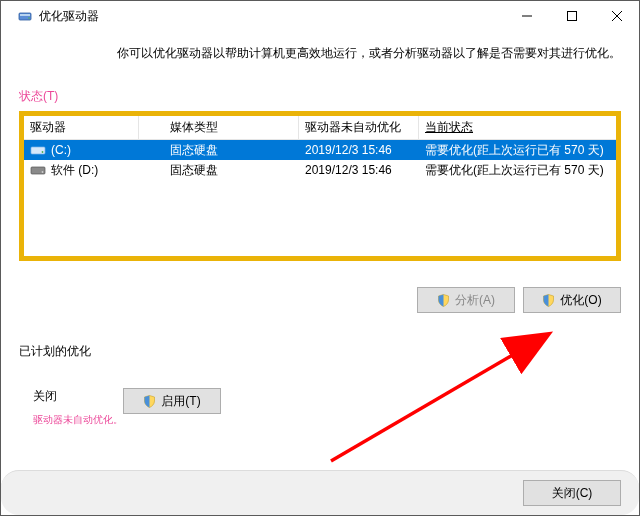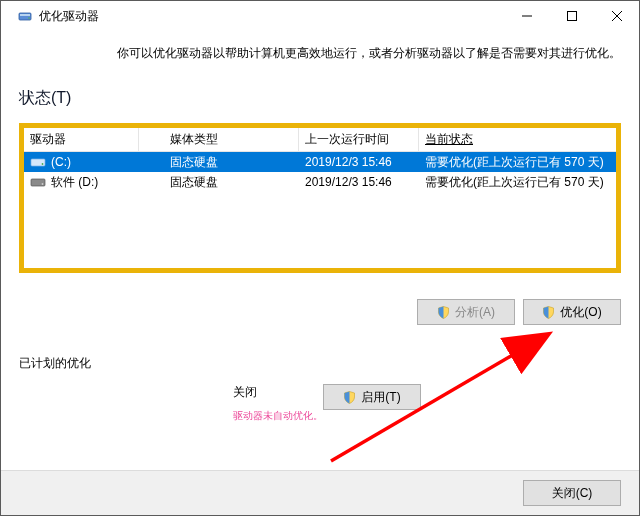--- a/index.html
+++ b/index.html
@@ -6,44 +6,44 @@
     body { background: #fff; width: 640px; height: 516px; overflow: hidden; }
     .window { width: 640px; height: 516px; border: 1px solid #5a5a5a; background: #fff; display: flex; flex-direction: column; position: relative; }
     .titlebar { height: 30px; display: flex; align-items: center; padding-left: 16px; background: #fff; }
     .titlebar-icon { width: 16px; height: 16px; margin-right: 6px; }
     .titlebar-title { flex: 1; font-size: 12px; color: #000; }
     .titlebar-buttons { display: flex; height: 100%; }
     .titlebar-btn { width: 45px; height: 30px; display: flex; align-items: center; justify-content: center; background: transparent; border: none; cursor: pointer; }
     .titlebar-btn svg { width: 10px; height: 10px; }
     .body-area { flex: 1; padding: 14px 18px 10px 18px; display: flex; flex-direction: column; position: relative; }
     .description { font-size: 12px; color: #000; margin-bottom: 26px; text-align: right; }
-    .state-label { font-size: 16px; color: #0f172a; margin-bottom: 14px; }
+    .state-label { font-size: 12px; color: #ec4899; margin-bottom: 6px; }
     .table-wrap { border: 5px solid #eab308; height: 150px; overflow: hidden; background: #fff; }
     .thead { display: flex; background: #fff; border-bottom: 1px solid #e5e5e5; height: 24px; align-items: center; }
     .th { font-size: 12px; color: #000; padding-left: 6px; border-right: 1px solid #e5e5e5; height: 100%; display: flex; align-items: center; }
     .th:last-child { border-right: none; text-decoration: underline; }
     .col-drive { width: 115px; }
     .col-media { width: 135px; margin-left: 25px; }
     .col-last { width: 120px; }
     .col-status { flex: 1; }
     .trow { display: flex; height: 20px; align-items: center; font-size: 12px; }
     .trow.selected { background: #0078d7; color: #fff; }
     .trow .td { padding-left: 6px; display: flex; align-items: center; height: 100%; }
     .drive-icon { width: 16px; height: 12px; margin-right: 5px; flex-shrink: 0; }
     .button-row { display: flex; justify-content: flex-end; gap: 8px; margin-top: 26px; }
     .btn { height: 20px; min-width: 98px; padding: 12px 12px; background: #e1e1e1; border: 1px solid #adadad; font-size: 12px; color: #000; display: inline-flex; align-items: center; justify-content: center; gap: 5px; cursor: pointer; }
     .btn:disabled { color: #888; }
     .shield-icon { width: 13px; height: 13px; }
     .schedule-section { margin-top: 30px; }
-    .schedule-title { font-size: 12px; color: #000; margin-bottom: 12px; }
-    .schedule-row { display: flex; align-items: flex-start; justify-content: center; margin-top: 12px; }
+    .schedule-title { font-size: 12px; color: #000; margin-bottom: 28px; }
+    .schedule-row { display: flex; align-items: flex-start; justify-content: flex-start; margin-top: 12px; }
     .schedule-left { padding-left: 14px; }
     .schedule-status { font-size: 12px; color: #000; font-weight: 400; margin-bottom: 8px; }
     .schedule-desc { font-size: 10px; color: #ec4899; }
-    .footer { height: 45px; border-top: 1px solid #dcdcdc; background: #f0f0f0; display: flex; align-items: center; justify-content: flex-end; padding: 0 18px; }
+    .footer { height: 45px; border-top: 1px solid #dcdcdc; background: #f0f0f0; display: flex; align-items: center; justify-content: flex-end; padding: 0 18px; border-radius: 18px; }
     .annotation-arrow { position: absolute; pointer-events: none; z-index: 100; }
   </style>
 </head>
 <body>
 
 <div class="window">
 
   <div class="titlebar">
     <span class="titlebar-icon">
       <svg viewBox="0 0 16 16">
@@ -75,21 +75,21 @@
 
   <div class="body-area">
     <div class="description">你可以优化驱动器以帮助计算机更高效地运行，或者分析驱动器以了解是否需要对其进行优化。</div>
 
     <div class="state-label">状态(T)</div>
 
     <div class="table-wrap">
       <div class="thead">
         <div class="th col-drive">驱动器</div>
         <div class="th col-media">媒体类型</div>
-        <div class="th col-last">上一次运行时间</div>
+        <div class="th col-last">驱动器未自动优化</div>
         <div class="th col-status">当前状态</div>
       </div>
 
       <div class="trow selected">
         <div class="td col-drive">
           <span class="drive-icon">
             <svg viewBox="0 0 16 12">
                 <rect x="1" y="3" width="14" height="7" rx="1" fill="#d6e8fa" stroke="#7ab3e8" stroke-width="0.7"></rect>
                 <circle cx="12.5" cy="8" r="0.9" fill="#4caf50"></circle>
               </svg>

